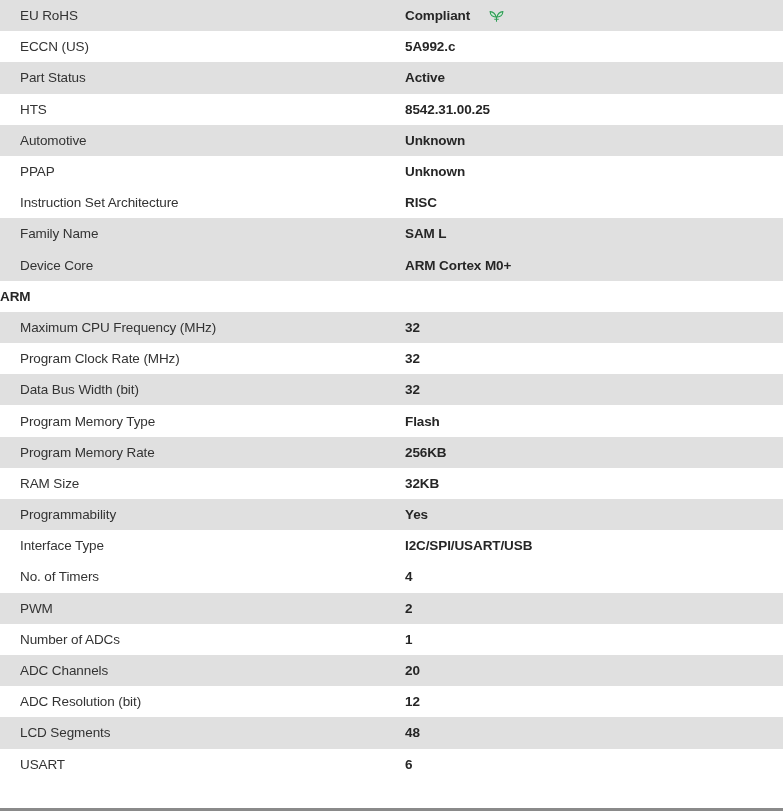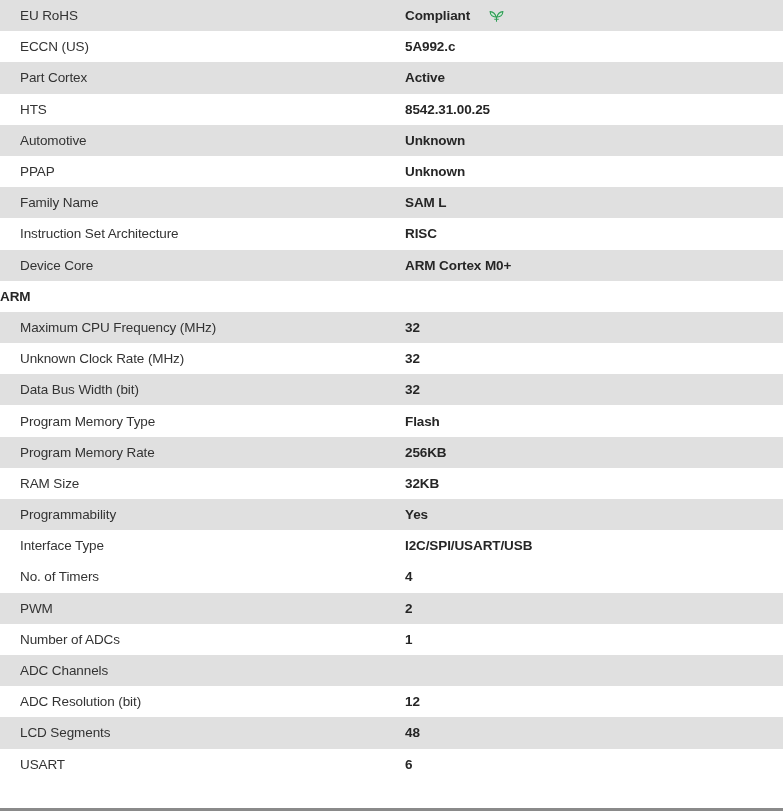--- a/index.html
+++ b/index.html
@@ -87,21 +87,21 @@
     </div>
   </div>
     <div class="spec-row plain">
     <div class="label-cell">ECCN (US)</div>
     <div class="value-cell">
       <span>5A992.c</span>
 
     </div>
   </div>
     <div class="spec-row stripe">
-    <div class="label-cell">Part Cortex</div>
+    <div class="label-cell">Part Status</div>
     <div class="value-cell">
       <span>Active</span>
 
     </div>
   </div>
     <div class="spec-row plain">
     <div class="label-cell">HTS</div>
     <div class="value-cell">
       <span>8542.31.00.25</span>
 
@@ -114,34 +114,34 @@
 
     </div>
   </div>
     <div class="spec-row plain">
     <div class="label-cell">PPAP</div>
     <div class="value-cell">
       <span>Unknown</span>
 
     </div>
   </div>
+    <div class="spec-row plain">
+    <div class="label-cell">Instruction Set Architecture</div>
+    <div class="value-cell">
+      <span>RISC</span>
+
+    </div>
+  </div>
     <div class="spec-row stripe">
     <div class="label-cell">Family Name</div>
     <div class="value-cell">
       <span>SAM L</span>
 
     </div>
   </div>
-    <div class="spec-row plain">
-    <div class="label-cell">Instruction Set Architecture</div>
-    <div class="value-cell">
-      <span>RISC</span>
-
-    </div>
-  </div>
     <div class="spec-row stripe">
     <div class="label-cell">Device Core</div>
     <div class="value-cell">
       <span>ARM Cortex M0+</span>
 
     </div>
   </div>
     <div class="spec-row plain">
     <div class="value-cell">
       <span>ARM</span>
@@ -149,21 +149,21 @@
     </div>
   </div>
     <div class="spec-row stripe">
     <div class="label-cell">Maximum CPU Frequency (MHz)</div>
     <div class="value-cell">
       <span>32</span>
 
     </div>
   </div>
     <div class="spec-row plain">
-    <div class="label-cell">Unknown Clock Rate (MHz)</div>
+    <div class="label-cell">Program Clock Rate (MHz)</div>
     <div class="value-cell">
       <span>32</span>
 
     </div>
   </div>
     <div class="spec-row stripe">
     <div class="label-cell">Data Bus Width (bit)</div>
     <div class="value-cell">
       <span>32</span>
 
@@ -220,20 +220,24 @@
   </div>
     <div class="spec-row plain">
     <div class="label-cell">Number of ADCs</div>
     <div class="value-cell">
       <span>1</span>
 
     </div>
   </div>
     <div class="spec-row stripe">
     <div class="label-cell">ADC Channels</div>
+    <div class="value-cell">
+      <span>20</span>
+
+    </div>
   </div>
     <div class="spec-row plain">
     <div class="label-cell">ADC Resolution (bit)</div>
     <div class="value-cell">
       <span>12</span>
 
     </div>
   </div>
     <div class="spec-row stripe">
     <div class="label-cell">LCD Segments</div>

